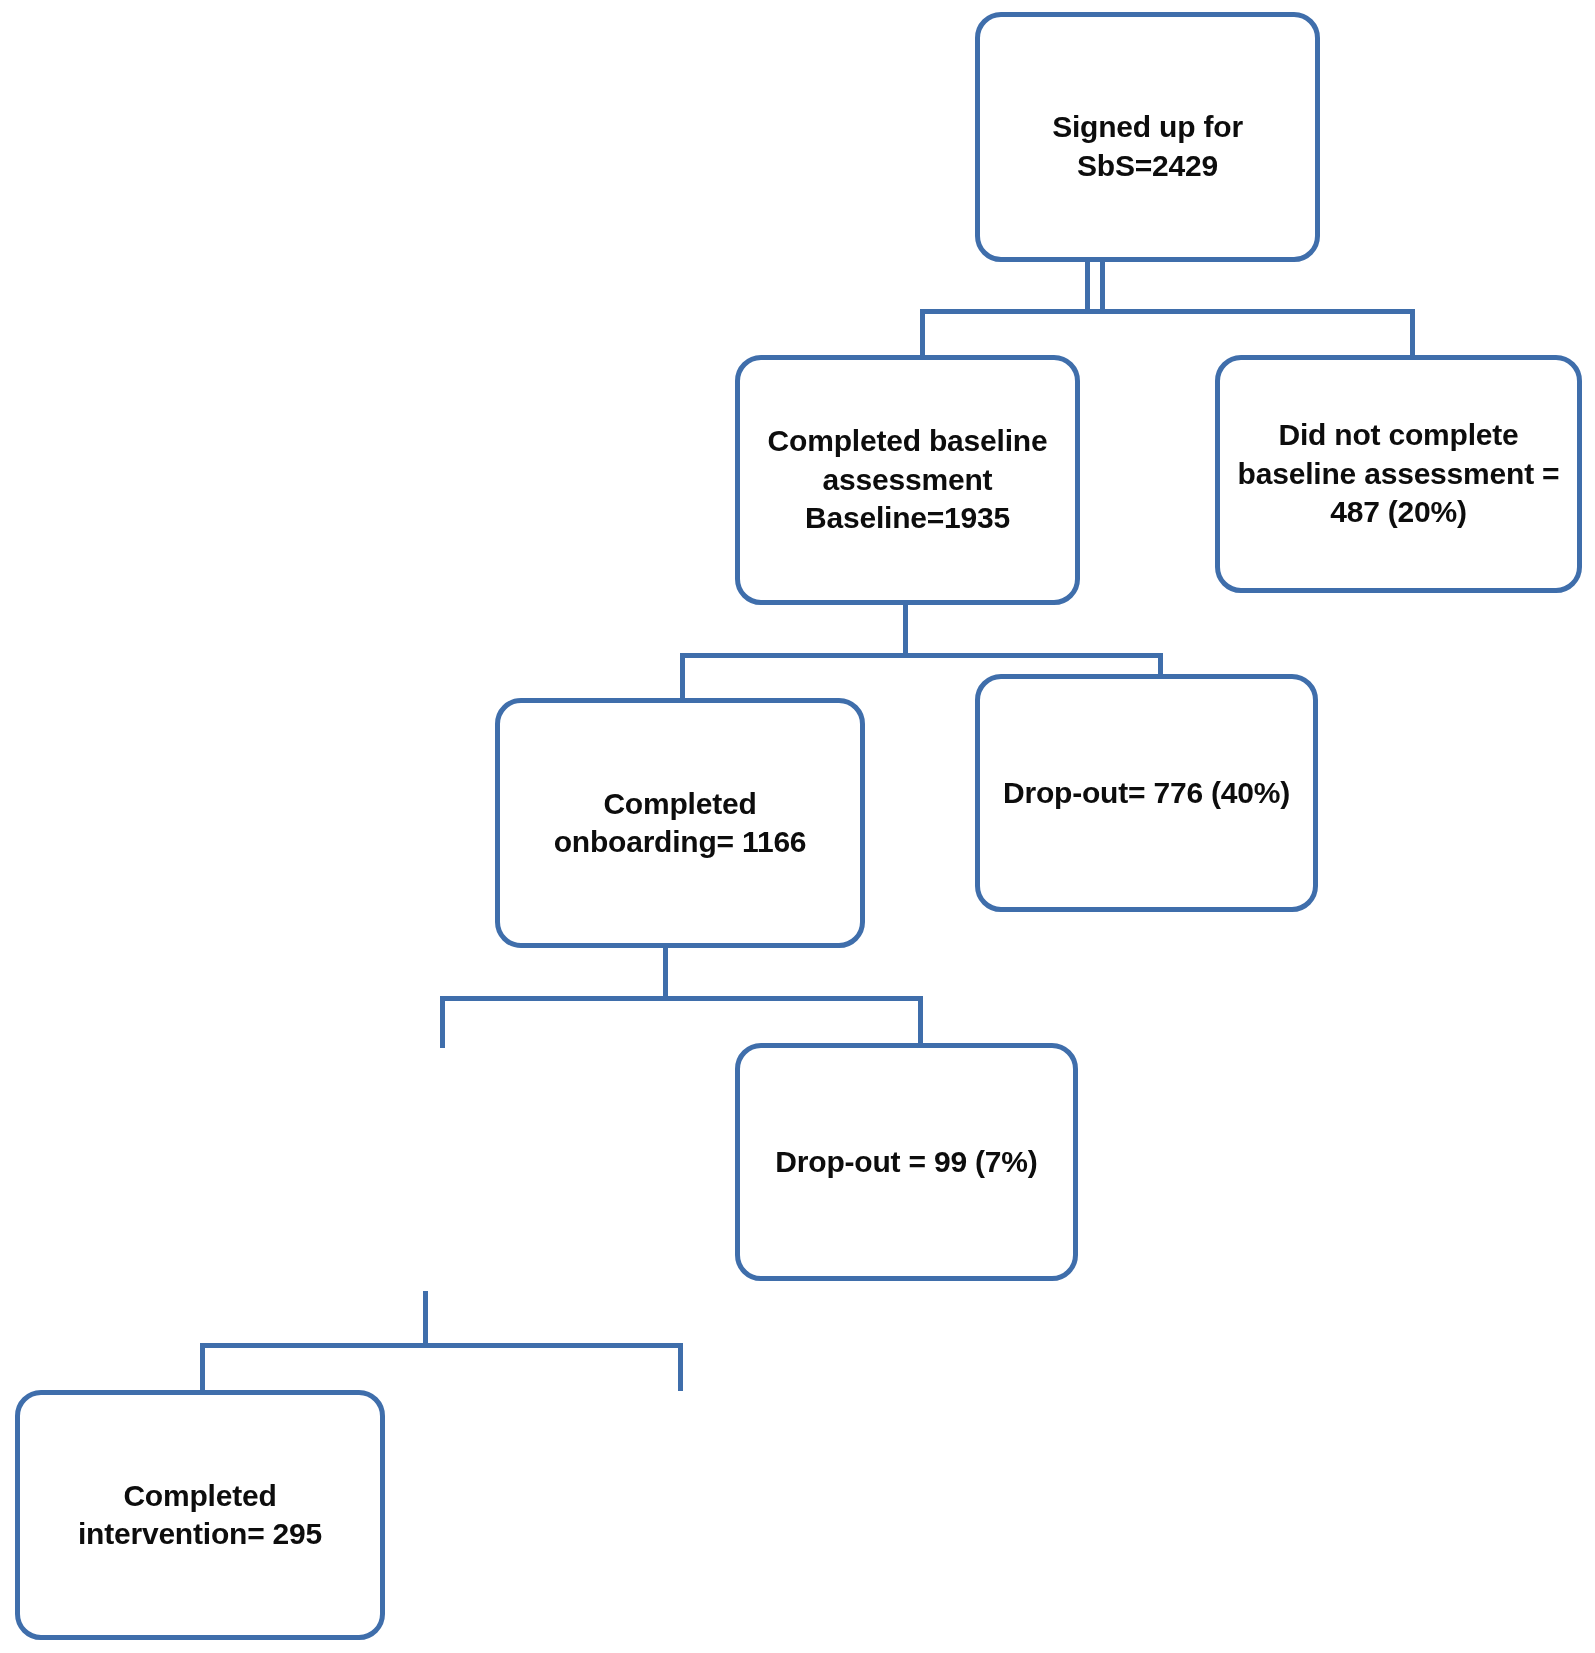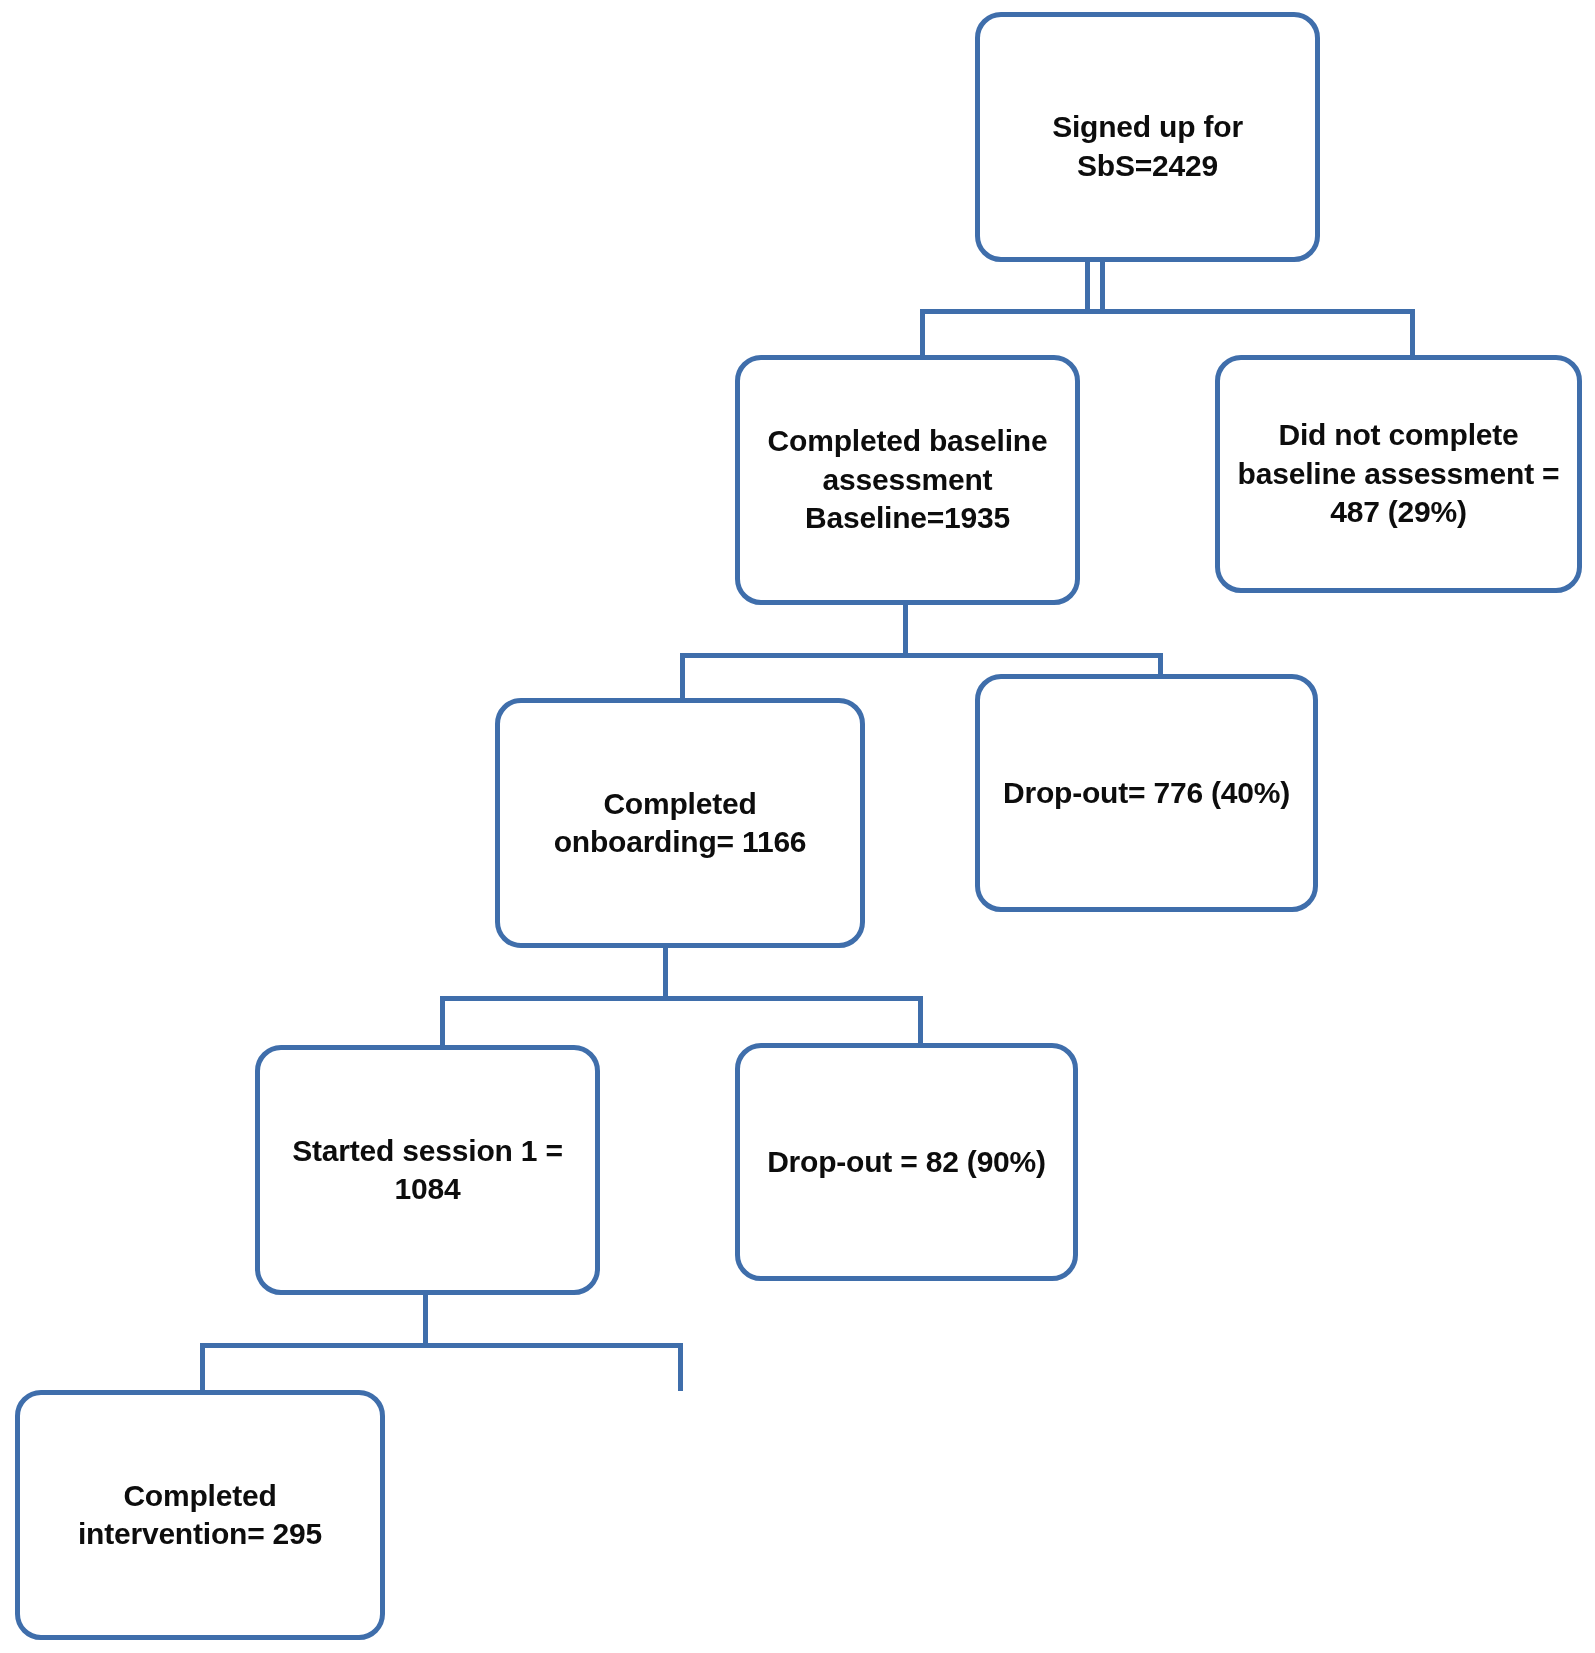--- a/index.html
+++ b/index.html
@@ -73,33 +73,29 @@
 SbS=2429</div>
     </div>
     <div class="node" style="left: 735px; top: 355px; width: 345px; height: 250px; border-color: rgb(63, 110, 171);">
       <div class="node-label" style="color: rgb(13, 13, 13);">Completed baseline
 assessment
 Baseline=1935</div>
     </div>
     <div class="node" style="left: 1215px; top: 355px; width: 367px; height: 238px; border-color: rgb(63, 110, 171);">
       <div class="node-label" style="color: rgb(13, 13, 13);">Did not complete
 baseline assessment =
-487 (29%)</div>
+487 (20%)</div>
     </div>
     <div class="node" style="left: 495px; top: 698px; width: 370px; height: 250px; border-color: rgb(63, 110, 171);">
       <div class="node-label" style="color: rgb(13, 13, 13);">Completed
 onboarding= 1166</div>
     </div>
     <div class="node" style="left: 975px; top: 674px; width: 343px; height: 238px; border-color: rgb(63, 110, 171);">
       <div class="node-label" style="color: rgb(13, 13, 13);">Drop-out= 776 (40%)</div>
     </div>
-    <div class="node" style="left: 255px; top: 1045px; width: 345px; height: 250px; border-color: rgb(63, 110, 171);">
-      <div class="node-label" style="color: rgb(13, 13, 13);">Started session 1 =
-1084</div>
-    </div>
     <div class="node" style="left: 735px; top: 1043px; width: 343px; height: 238px; border-color: rgb(63, 110, 171);">
-      <div class="node-label" style="color: rgb(13, 13, 13);">Drop-out = 82 (90%)</div>
+      <div class="node-label" style="color: rgb(13, 13, 13);">Drop-out = 99 (7%)</div>
     </div>
     <div class="node" style="left: 15px; top: 1390px; width: 370px; height: 250px; border-color: rgb(63, 110, 171);">
       <div class="node-label" style="color: rgb(13, 13, 13);">Completed
 intervention= 295</div>
     </div>
   </div>
 
 </body></html>

